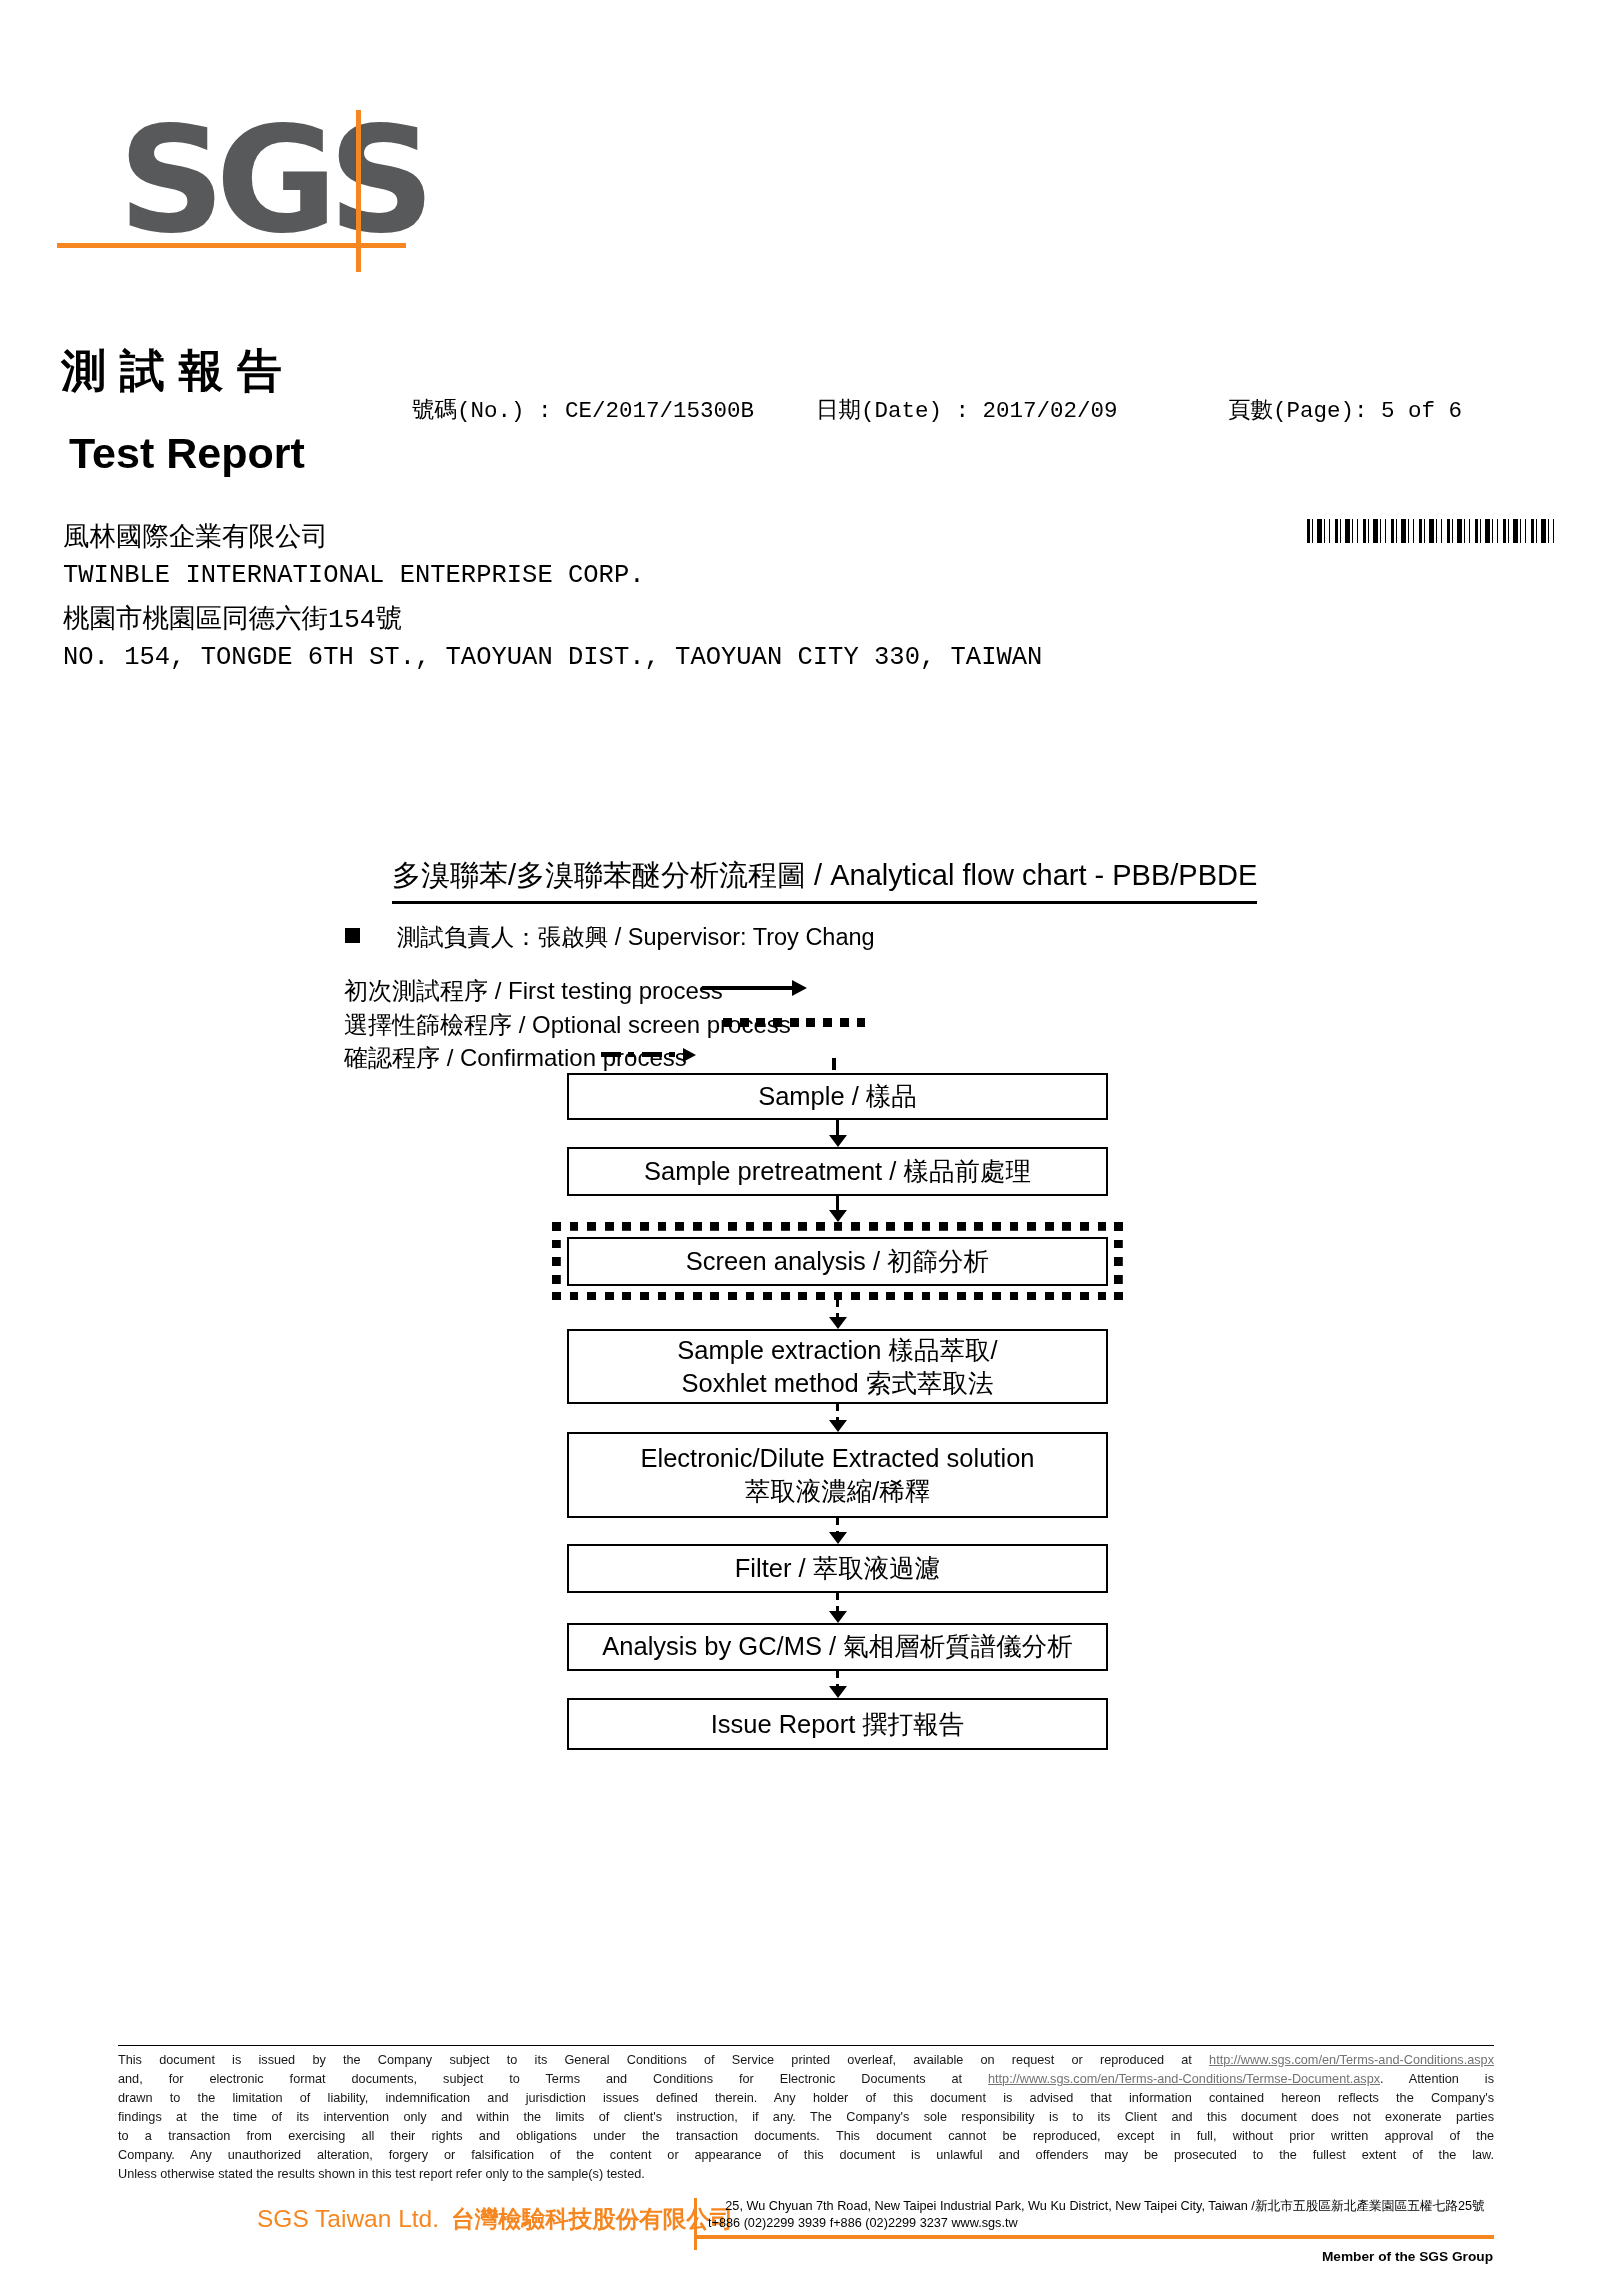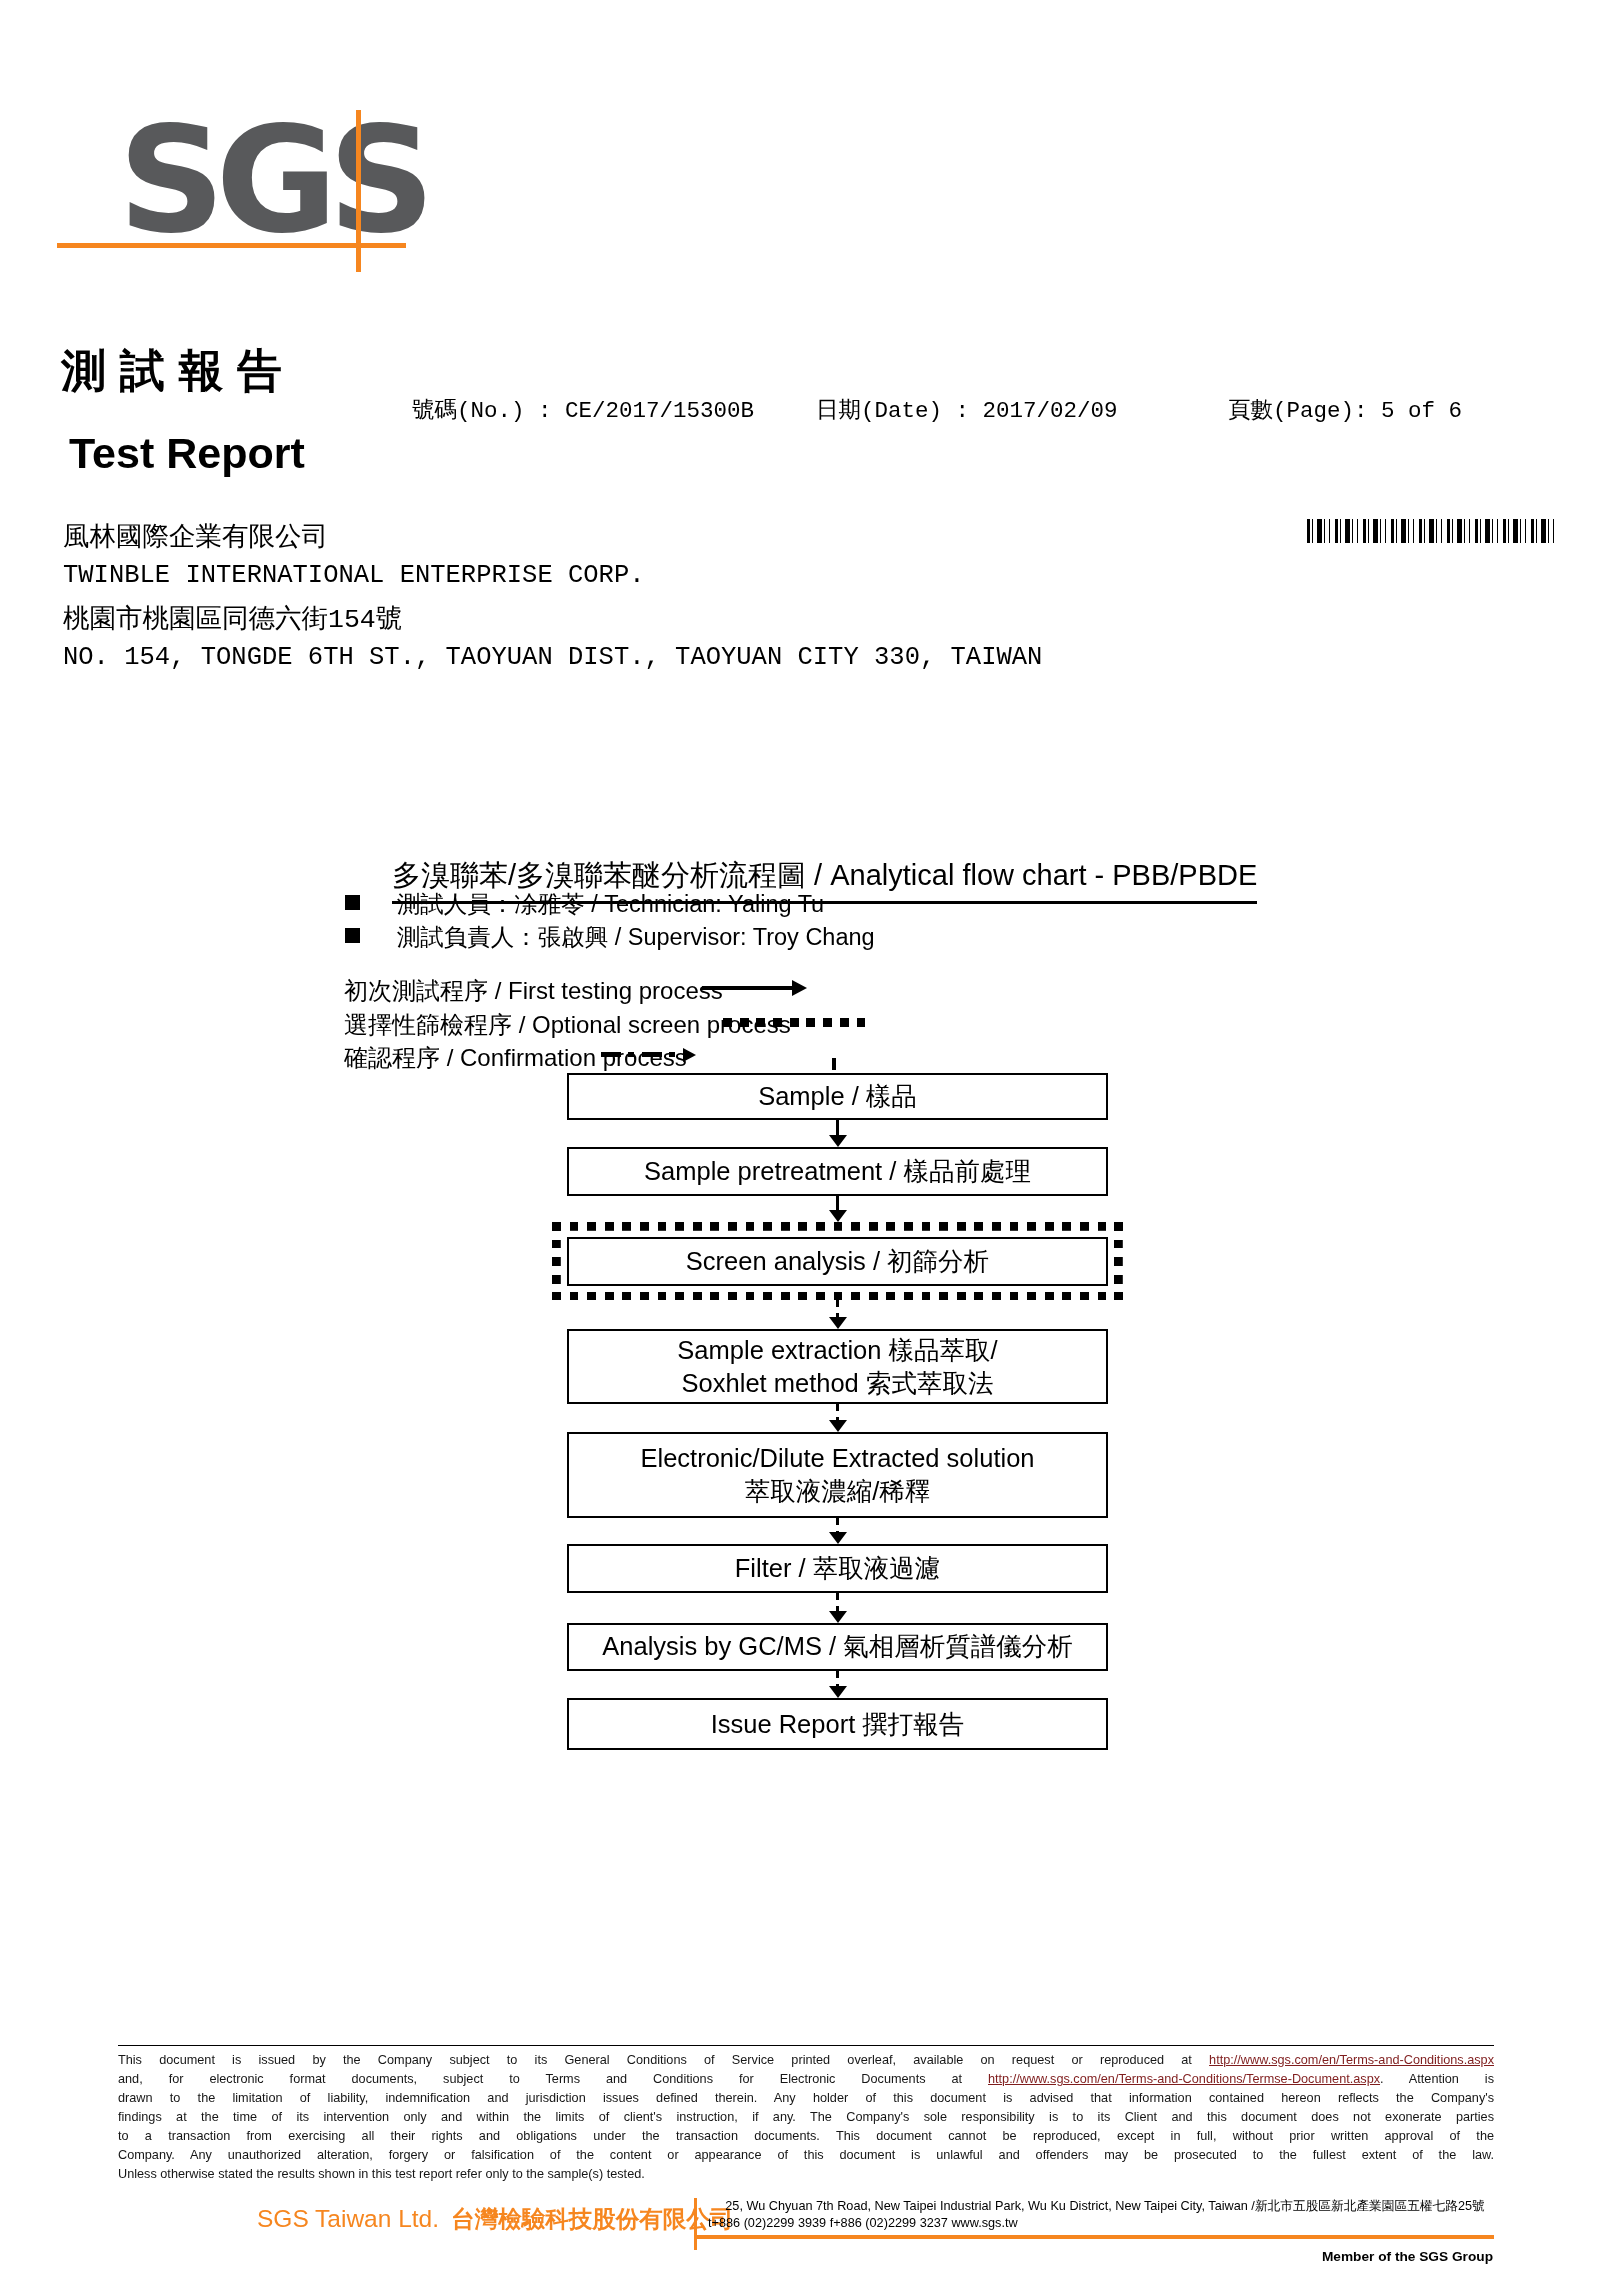--- a/index.html
+++ b/index.html
@@ -96,21 +96,21 @@
     background-repeat:no-repeat;
   }
   
   .foot-topline{position:absolute; left:118px; top:2045px; width:1376px; height:1px; background:#000;}
   .disclaimer{
     position:absolute; left:118px; top:2051px; width:1376px;
     font-size:12.7px; line-height:19px; color:#161616;
   }
   .disclaimer .dl{text-align:justify; text-align-last:justify;}
   .disclaimer .dl.last{text-align:left; text-align-last:left;}
-  .disclaimer a{color:#7f1d1d; text-decoration:underline;}
+  .disclaimer a{color:#737373; text-decoration:underline;}
   .brand{position:absolute; left:257px; top:2203px; white-space:nowrap;}
   .brand .en{color:#F6861F; font-size:24.5px;}
   .brand .zh{color:#F6861F; font-size:23.5px; font-weight:bold; margin-left:7.8px;}
   .foot-divider{position:absolute; left:694px; top:2198px; width:2.9px; height:52px; background:#F6861F;}
   .foot-addr{position:absolute; left:708px; width:794px; font-size:12.7px; white-space:nowrap;}
   .fa1{top:2198px;text-align:center;} .fa2{top:2216px;}
   .foot-rule{position:absolute; left:694px; top:2235px; width:800px; height:3.9px; background:#F6861F;}
   .member{position:absolute; right:128px; top:2249px; font-size:13.7px; font-weight:bold;}
 </style>
 </head>
@@ -131,21 +131,20 @@
   <div class="meta page">頁數(Page): 5 of 6</div>
   <div class="barcode"></div>
 
   <div class="client-line cl1">風林國際企業有限公司</div>
   <div class="client-line cl2">TWINBLE INTERNATIONAL ENTERPRISE CORP.</div>
   <div class="client-line cl3">桃園市桃園區同德六街154號</div>
   <div class="client-line cl4">NO. 154, TONGDE 6TH ST., TAOYUAN DIST., TAOYUAN CITY 330, TAIWAN</div>
 
   <div class="fc-title">多溴聯苯/多溴聯苯醚分析流程圖 / Analytical flow chart - PBB/PBDE</div>
 
-  <div class="bullet bl1"><span class="sq"></span><span>測試人員：凃雅苓 / Technician: Yaling Tu</span></div>
   <div class="bullet bl2"><span class="sq"></span><span>測試負責人：張啟興 / Supervisor: Troy Chang</span></div>
 
   <div class="legend-row lg1">
     <span>初次測試程序 / First testing process</span>
     <span class="legend-marker mk-solid">
         <span class="line"></span>
         <span class="head"></span>
       </span>
   </div>
   <div class="legend-row lg2">

